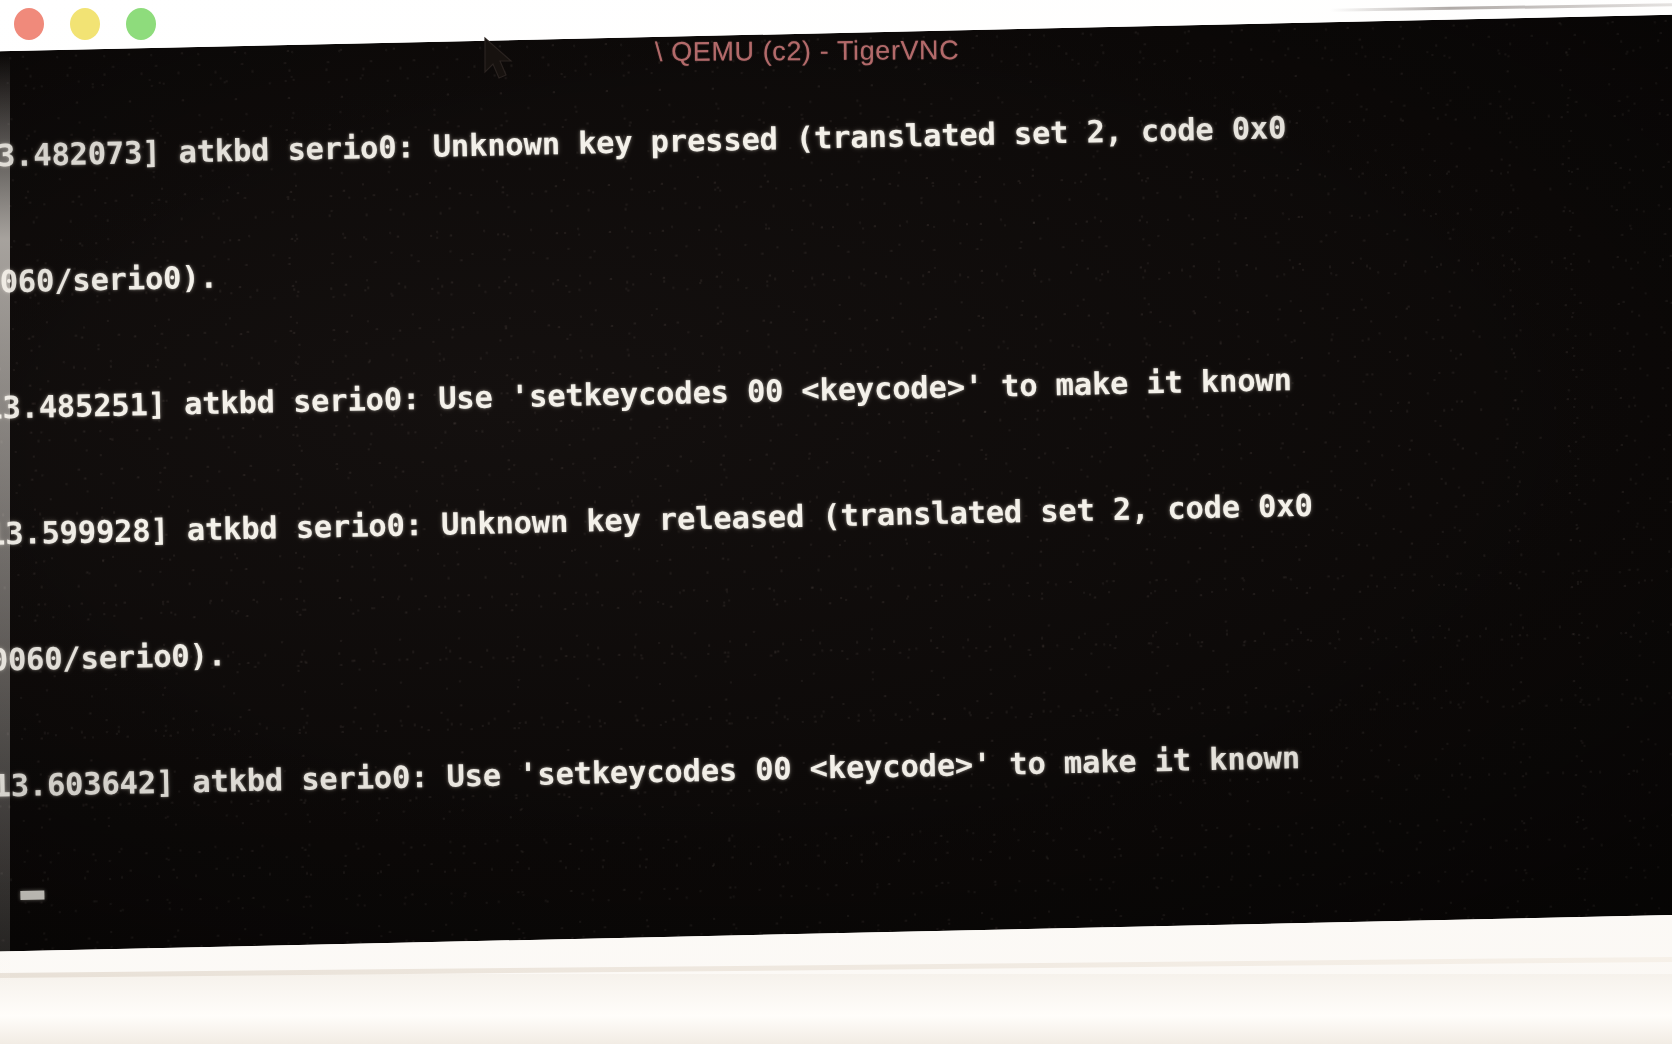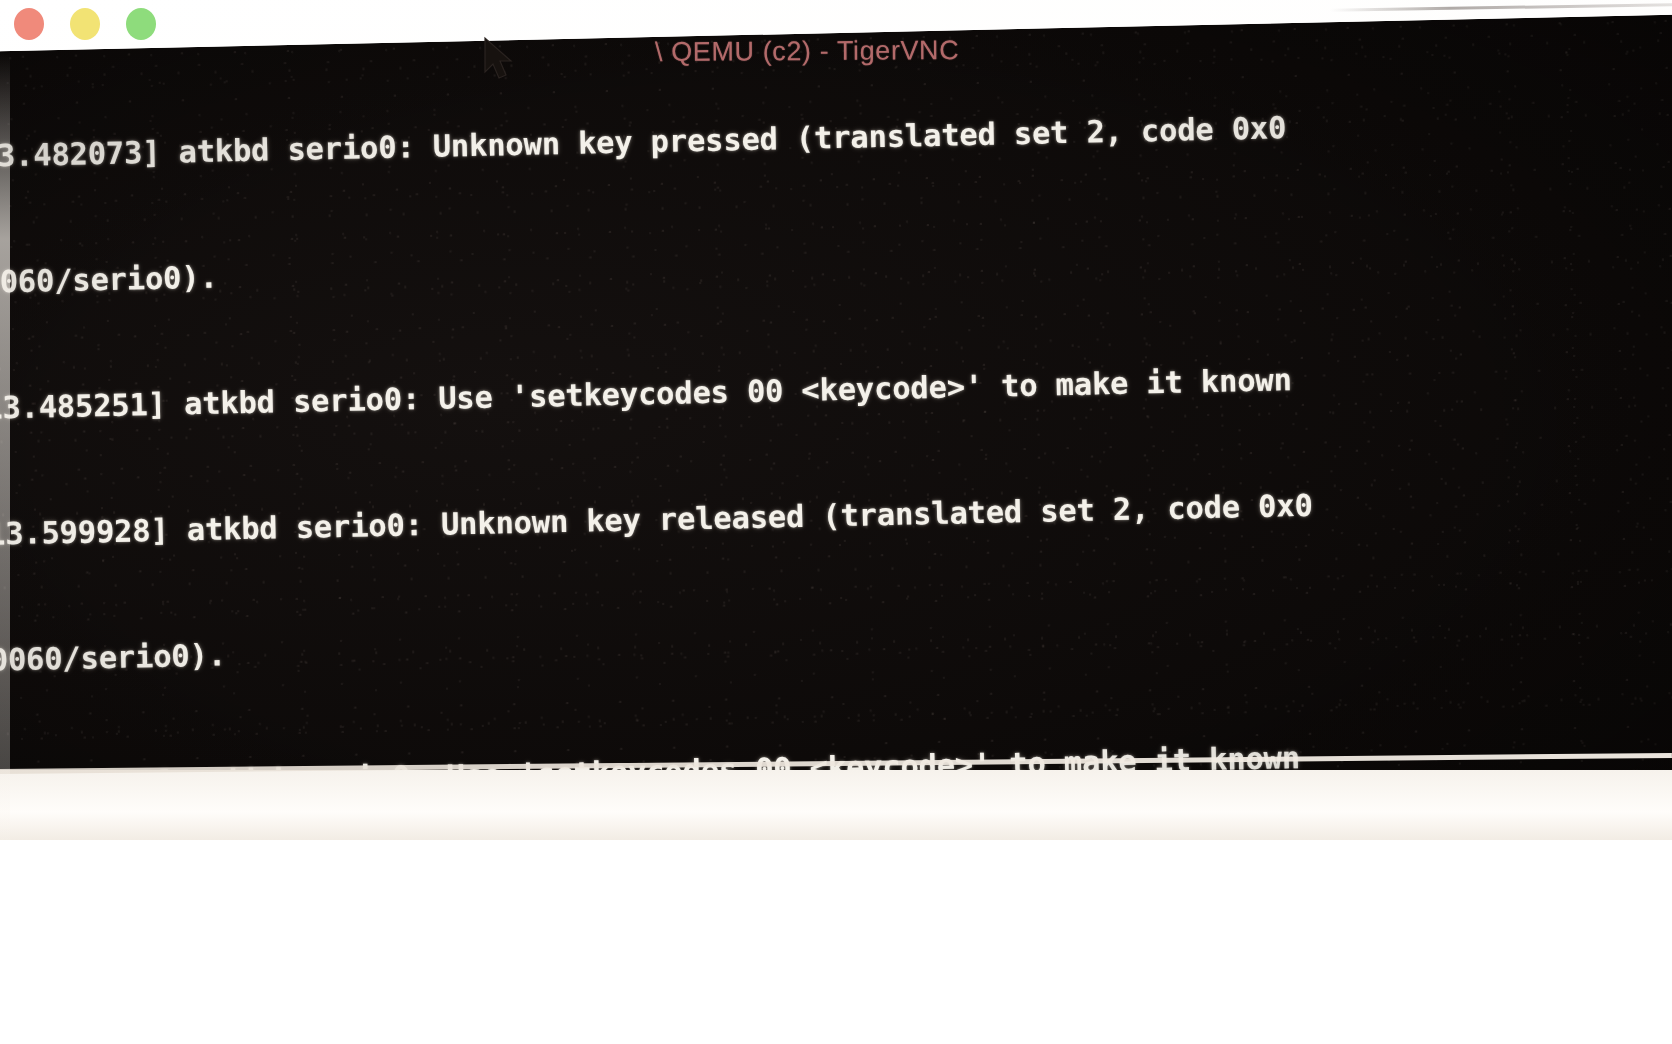--- a/index.html
+++ b/index.html
@@ -3,21 +3,21 @@
 <meta charset="utf-8">
 <style>
   html, body {
     margin: 0;
     padding: 0;
     background: #ffffff;
   }
   #shot {
     position: relative;
     width: 1672px;
-    height: 840px;
+    height: 1044px;
     overflow: hidden;
     background: #fdfbf8;
     font-family: "DejaVu Sans Mono", monospace;
   }
 
   
   .desktop-backdrop {
     position: absolute;
     inset: 0;
     background:

